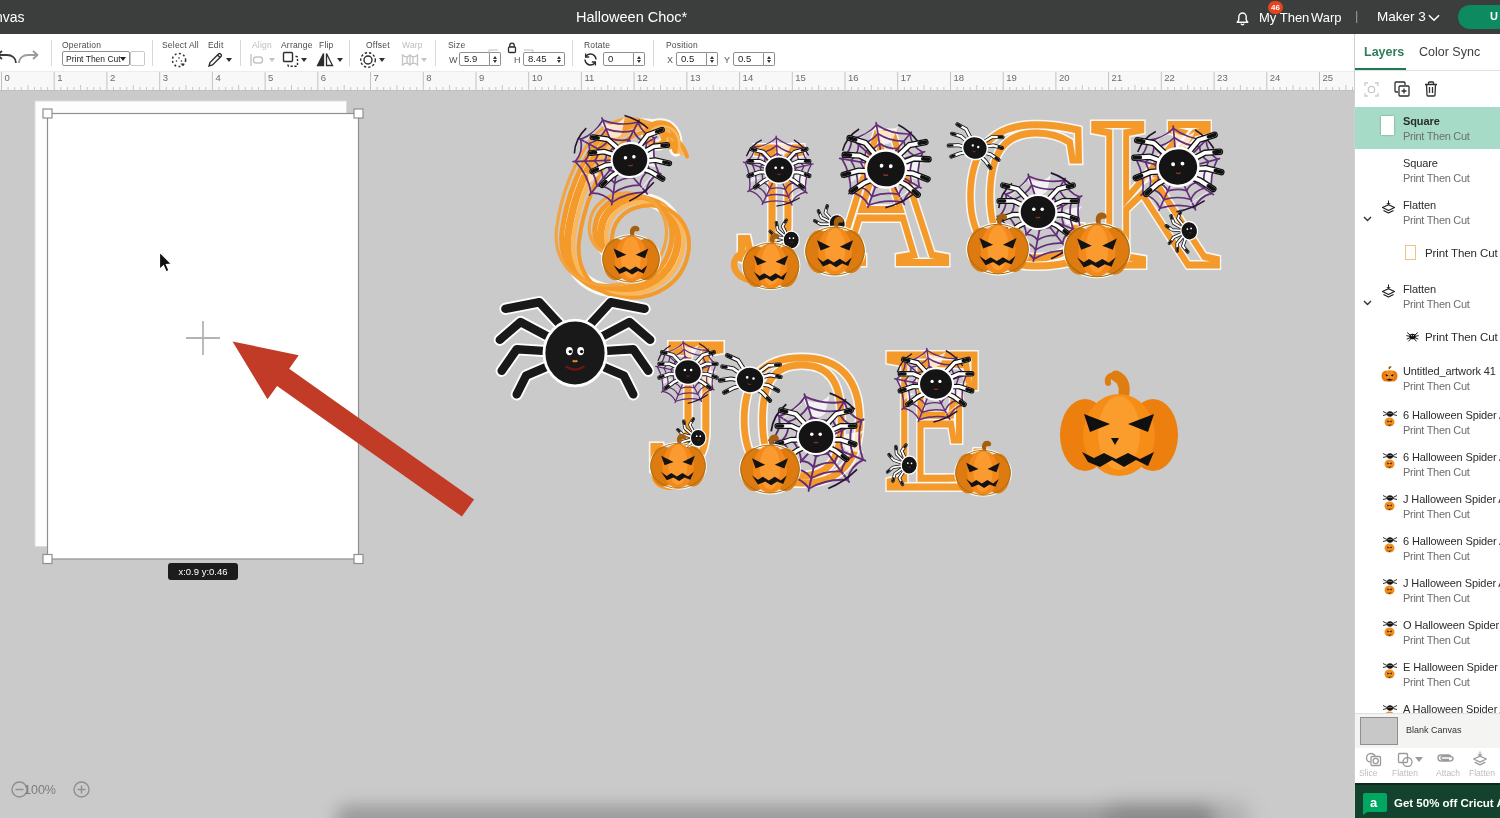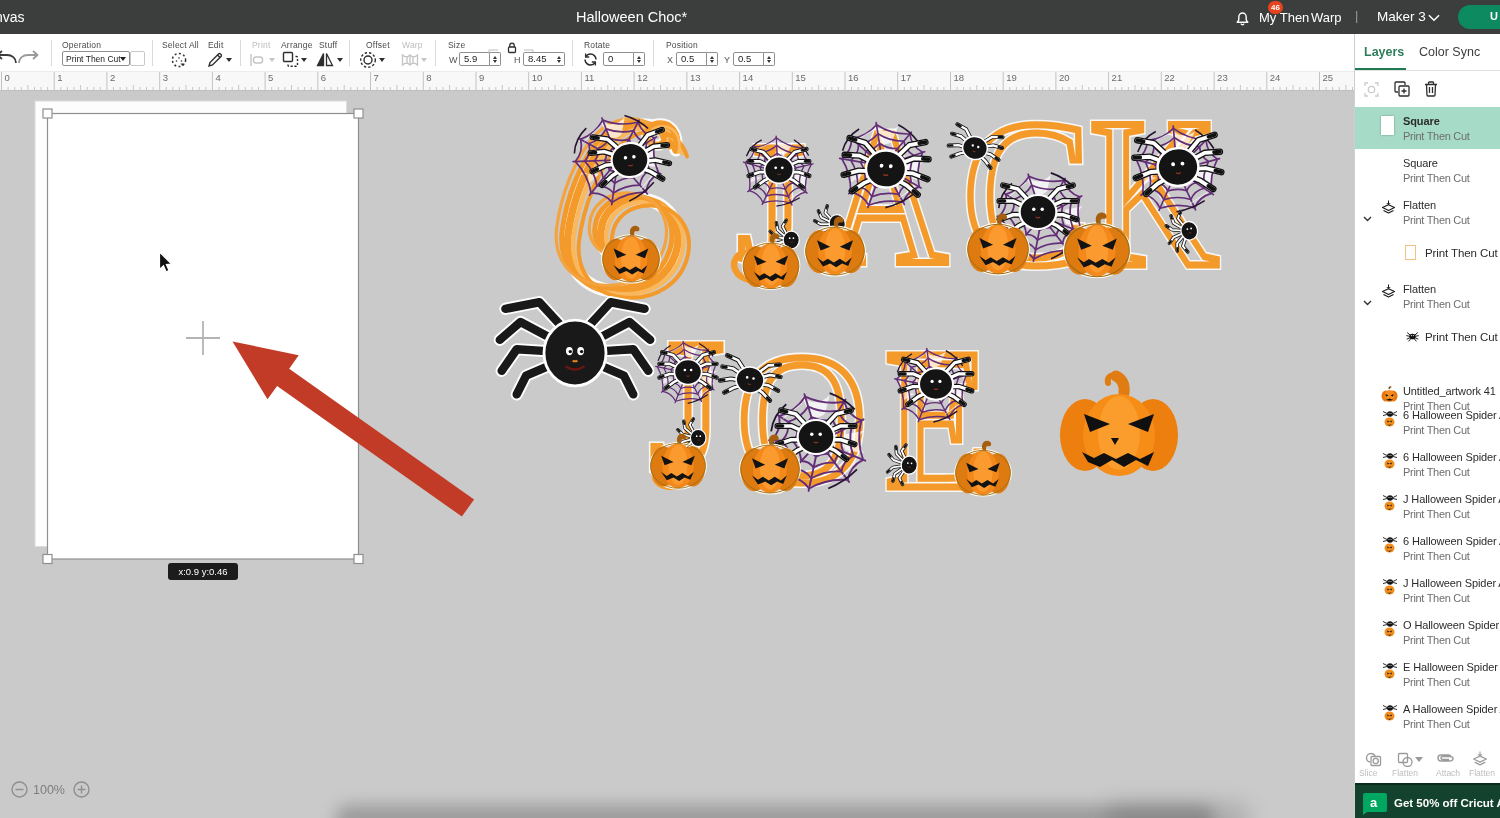--- a/index.html
+++ b/index.html
@@ -309,33 +309,33 @@
         <circle cx="11.5" cy="10" r="0.8" fill="#2e2e2e" stroke="none"></circle>
    <path d="M10.5 12.5 L14.5 12.5 L12.5 15 Z" fill="#2e2e2e" stroke="none"></path>
  </svg>
  <div class="tlabel" style="left:208px;">Edit</div>
  <svg class="abs" style="left:206px;top:17px;" width="18" height="18" viewBox="0 0 18 18" fill="none" stroke="#2e2e2e" stroke-width="1.4">
    <path d="M3 15 L4 11.5 L12.5 3 C13 2.5 14 2.5 14.6 3 L15 3.4 C15.6 4 15.6 5 15 5.5 L6.5 14 Z"></path>
         <path d="M11.5 4 L14 6.5"></path>
  </svg>
  <span class="abs" style="left:226px;top:24px;border-left:3.5px solid transparent;border-right:3.5px solid transparent;border-top:4.5px solid #2e2e2e;"></span>
  <div class="sep" style="left:240px;"></div>
- <div class="tlabel dis" style="left:252px;">Print</div>
+ <div class="tlabel dis" style="left:252px;">Align</div>
  <svg class="abs" style="left:250px;top:20px;" width="16" height="12" viewBox="0 0 16 12" fill="none" stroke="#c4c4c4" stroke-width="1.4">
         <path d="M1 0 L1 12"></path>
         <rect x="3.5" y="3" width="9" height="6" rx="2.5"></rect>
       </svg>
  <span class="abs" style="left:269px;top:24px;border-left:3.5px solid transparent;border-right:3.5px solid transparent;border-top:4.5px solid #c4c4c4;"></span>
  <div class="tlabel" style="left:281px;">Arrange</div>
  <svg class="abs" style="left:282px;top:17px;" width="17" height="17" viewBox="0 0 17 17" fill="none" stroke="#2e2e2e" stroke-width="1.4">
    <rect x="1.5" y="1.5" width="9" height="9" rx="1"></rect>
         <path d="M13.5 5.5 L14.5 5.5 C15 5.5 15.5 6 15.5 6.5 L15.5 14 C15.5 14.8 15 15.3 14.2 15.3 L7 15.3 C6.4 15.3 6 14.9 6 14.3 L6 13.4" stroke-dasharray="2.2 1.6"></path>
  </svg>
  <span class="abs" style="left:301px;top:24px;border-left:3.5px solid transparent;border-right:3.5px solid transparent;border-top:4.5px solid #2e2e2e;"></span>
- <div class="tlabel" style="left:319px;">Stuff</div>
+ <div class="tlabel" style="left:319px;">Flip</div>
  <svg class="abs" style="left:316px;top:17px;" width="18" height="17" viewBox="0 0 18 17" fill="none" stroke="#2e2e2e" stroke-width="1.3">
    <path d="M7.5 2.5 L7.5 14.5 L1.5 14.5 Z" fill="#2e2e2e"></path>
         <path d="M10.5 2.5 L10.5 14.5 L16.5 14.5 Z"></path>
  </svg>
  <span class="abs" style="left:337px;top:24px;border-left:3.5px solid transparent;border-right:3.5px solid transparent;border-top:4.5px solid #2e2e2e;"></span>
  <div class="sep" style="left:349px;"></div>
  <div class="tlabel" style="left:366px;">Offset</div>
  <svg class="abs" style="left:359px;top:17px;" width="18" height="18" viewBox="0 0 18 18" fill="none" stroke="#2e2e2e" stroke-width="1.4">
    <circle cx="9" cy="9" r="4"></circle>
         <circle cx="9" cy="9" r="7.3" stroke-dasharray="2.4 2"></circle>
@@ -681,21 +681,21 @@
         <span style="position:absolute;left:50px;top:12px;"><svg width="15" height="15" viewBox="0 0 34 34">
             <g stroke="#111" stroke-width="2.2" fill="none">
               <path d="M13 15 L5 8 M13 17 L3 15 M13 19 L4 23 M14 21 L8 28 M21 15 L29 8 M21 17 L31 15 M21 19 L30 23 M20 21 L26 28"></path>
             </g>
             <ellipse cx="17" cy="17" rx="7" ry="6.5" fill="#111"></ellipse>
             <circle cx="15" cy="15" r="1.2" fill="#fff"></circle>
             <circle cx="19" cy="15" r="1.2" fill="#fff"></circle>
           </svg></span>
         <span class="t1" style="left:70px;top:14px;font-size:11.5px;">Print Then Cut</span>
       </div>
-      <div class="lrow" style="top:343px;">
+      <div class="lrow" style="top:323px;">
         <span class="thumb"><svg width="17" height="17" viewBox="0 0 34 34">
             <path d="M17 6 C15 2 19 1 20 3" stroke="#7a4a10" stroke-width="3" fill="none"></path>
             <ellipse cx="10" cy="20" rx="9" ry="11" fill="#e8760c"></ellipse>
             <ellipse cx="24" cy="20" rx="9" ry="11" fill="#e8760c"></ellipse>
             <ellipse cx="17" cy="20" rx="10" ry="12" fill="#f68d1e"></ellipse>
             <path d="M9 16 L15 19 L10 21 Z M25 16 L19 19 L24 21 Z" fill="#111"></path>
             <path d="M9 25 L13 27 L17 25 L21 27 L25 25 L21 29 L13 29 Z" fill="#111"></path>
           </svg></span>
         <span class="t1" style="">Untitled_artwork 41</span>
         <span class="t2">Print Then Cut</span>
@@ -797,20 +797,24 @@
             <path d="M12 21 L17 23 L13 25 Z M22 21 L17 23 L21 25 Z" fill="#222"></path>
             <path d="M11 28 L16 30 L22 28 L17 32 Z" fill="#222"></path>
             <ellipse cx="18" cy="8" rx="6" ry="5.5" fill="#141414"></ellipse>
             <path d="M12 7 L4 3 M12 9 L4 11 M24 7 L32 3 M24 9 L32 11" stroke="#141414" stroke-width="1.8" fill="none"></path>
             <circle cx="16" cy="7" r="1" fill="#fff"></circle>
             <circle cx="20" cy="7" r="1" fill="#fff"></circle>
           </svg></span>
         <span class="t1" style="">A Halloween Spider Al</span>
         <span class="t2">Print Then Cut</span>
       </div>
+ <div class="abs" style="left:0;top:679px;width:146px;height:35px;background:#f4f4f3;border-top:1px solid #e0e0e0;">
+   <div style="position:absolute;left:5px;top:2.5px;width:38px;height:28px;background:#c8c8c8;border:1px solid #8f8f8f;"></div>
+   <div style="position:absolute;left:51px;top:11px;font-size:9px;color:#333;">Blank Canvas</div>
+ </div>
  <div class="abs" style="left:0;top:714px;width:146px;height:35px;background:#fff;">
    <svg class="abs" style="left:10px;top:4px;" width="17" height="15" viewBox="0 0 17 15" fill="none" stroke="#9a9a9a" stroke-width="1.3">
           <path d="M5 10 C3 9.5 1.5 8 1.5 6 C1.5 3.5 3.5 1.5 6 1.5 C8 1.5 9.5 2.6 10.2 4.3"></path>
           <rect x="6" y="4.5" width="9.5" height="9" rx="1"></rect>
           <circle cx="10.7" cy="9" r="2.6"></circle>
         </svg>
    <div class="abs" style="left:4px;top:20px;font-size:8.5px;color:#bdbdbd;">Slice</div>
    <svg class="abs" style="left:42px;top:4px;" width="17" height="15" viewBox="0 0 17 15" fill="none" stroke="#9a9a9a" stroke-width="1.3">
           <rect x="1.5" y="1.5" width="9" height="9" rx="1"></rect>
           <circle cx="10.5" cy="10" r="4.5"></circle>
@@ -842,14 +846,14 @@
 <div id="botshadow"></div>
 <div id="botshadow2"></div>
 <div class="abs" style="left:11px;top:781px;color:#8f8f8f;">
   <svg width="85" height="17" viewBox="0 0 85 17" fill="none" stroke="#8f8f8f" stroke-width="1.4">
     <circle cx="8.5" cy="8.5" r="7.5"></circle>
         <line x1="4.5" y1="8.5" x2="12.5" y2="8.5"></line>
     <circle cx="70.5" cy="8.5" r="7.5"></circle>
         <line x1="66.5" y1="8.5" x2="74.5" y2="8.5"></line>
         <line x1="70.5" y1="4.5" x2="70.5" y2="12.5"></line>
   </svg>
-  <div class="abs" style="left:22px;top:2px;font-size:12.5px;color:#7d7d7d;">100%</div>
+  <div class="abs" style="left:13px;top:2px;font-size:12.5px;color:#7d7d7d;">100%</div>
 </div>
 </div>
 </body></html>

